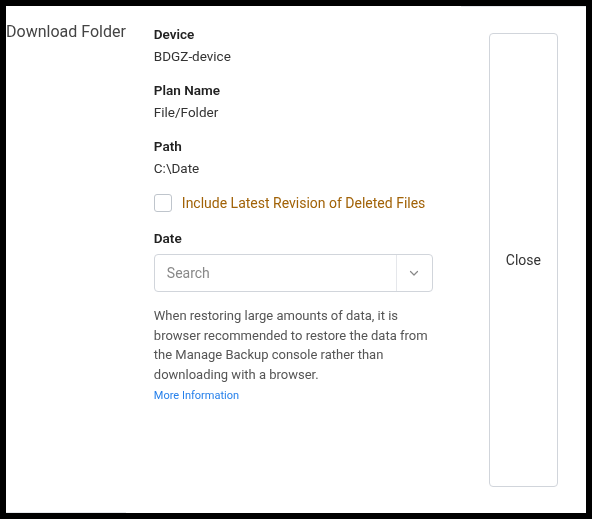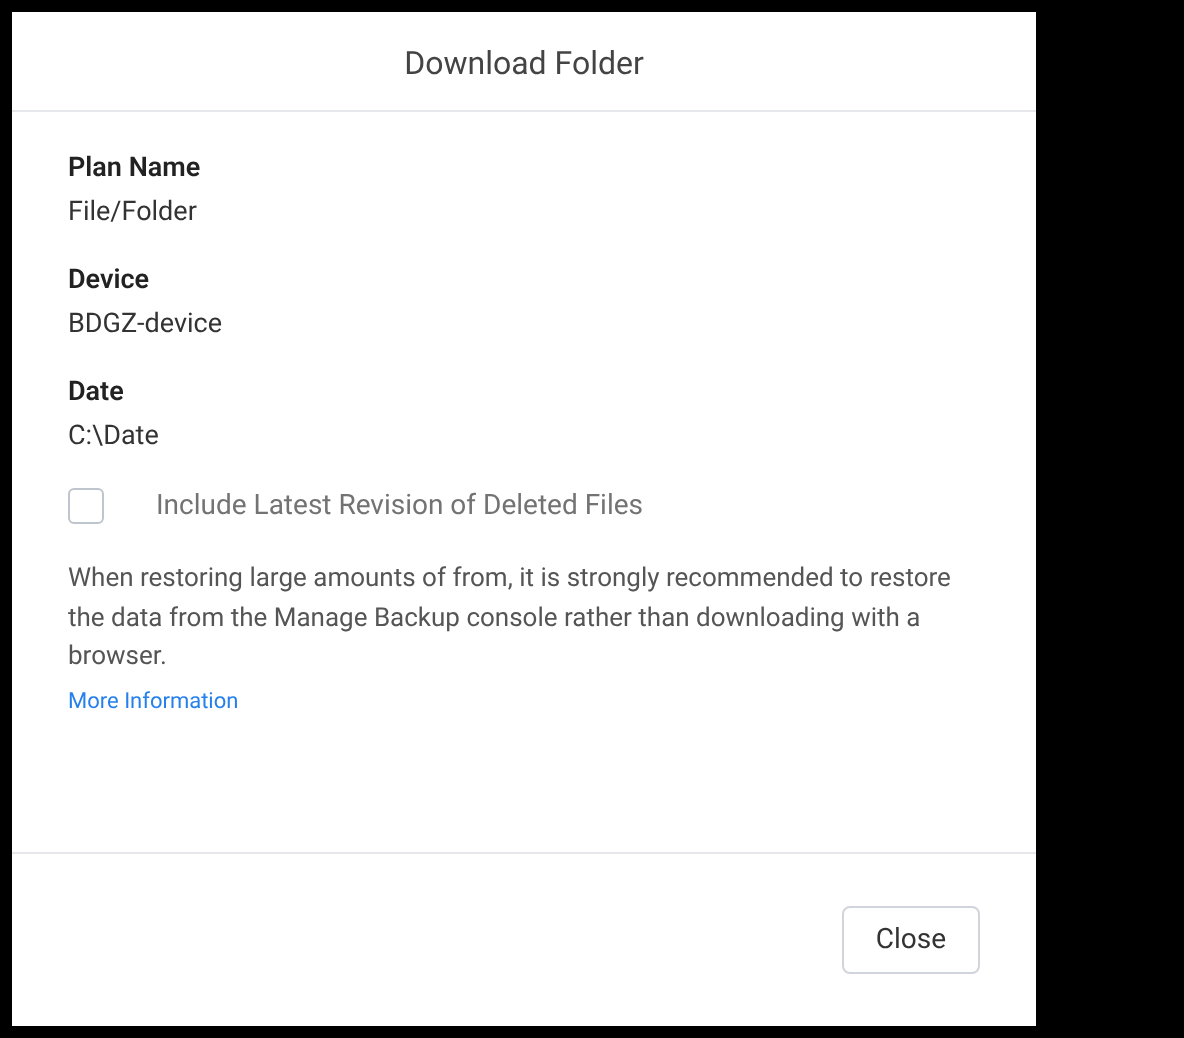--- a/index.html
+++ b/index.html
@@ -9,25 +9,24 @@
     }
     body {
       font-family: -apple-system, BlinkMacSystemFont, "Segoe UI", Roboto, Helvetica, Arial, sans-serif;
       background: #000;
       width: 592px;
       height: 519px;
       overflow: hidden;
     }
     .modal {
       background: #fff;
-      width: 512px;
+      width: 580px;
       height: 507px;
       margin: 6px;
       display: flex;
-      flex-direction: column;
     }
     .modal-header {
       text-align: center;
       padding: 16px 0 14px;
       border-bottom: 1px solid #e5e7eb;
     }
     .modal-title {
       font-size: 16px;
       font-weight: 400;
       color: #444;
@@ -60,22 +59,21 @@
       width: 18px;
       height: 18px;
       border: 1.5px solid #bfc5cc;
       border-radius: 3px;
       background: #fff;
       cursor: pointer;
       flex-shrink: 0;
     }
     .checkbox-label {
       font-size: 14px;
-      color: #737373;
-      margin-left: 16px;
+      color: #a16207;
     }
     .date-section {
       margin-bottom: 14px;
     }
     .select-wrapper {
       display: flex;
       border: 1px solid #d1d5db;
       border-radius: 4px;
       height: 38px;
       margin-top: 8px;
@@ -132,43 +130,54 @@
 <body>
 
 <div class="modal">
   <div class="modal-header">
     <div class="modal-title">Download Folder</div>
   </div>
 
   <div class="modal-body">
 
     <div class="field">
+      <div class="field-label">Device</div>
+      <div class="field-value">BDGZ-device</div>
+    </div>
+
+    <div class="field">
       <div class="field-label">Plan Name</div>
       <div class="field-value">File/Folder</div>
     </div>
 
     <div class="field">
-      <div class="field-label">Device</div>
-      <div class="field-value">BDGZ-device</div>
-    </div>
-
-    <div class="field">
-      <div class="field-label">Date</div>
+      <div class="field-label">Path</div>
       <div class="field-value">C:\Date</div>
     </div>
 
     <div class="field">
       <div class="checkbox-row">
         <div class="checkbox"></div>
         <div class="checkbox-label">Include Latest Revision of Deleted Files</div>
       </div>
     </div>
 
+    <div class="date-section">
+      <div class="field-label">Date</div>
+      <div class="select-wrapper">
+        <div class="select-input">Search</div>
+        <div class="select-chevron">
+          <svg width="12" height="12" viewBox="0 0 12 12" fill="none">
+            <path d="M2.5 4.5 L6 8 L9.5 4.5" stroke="#888" stroke-width="1.2" fill="none" stroke-linecap="round" stroke-linejoin="round"></path>
+          </svg>
+        </div>
+      </div>
+    </div>
 
-    <div class="help-text">When restoring large amounts of from, it is strongly recommended to restore the data from the Manage Backup console rather than downloading with a browser.</div>
+    <div class="help-text">When restoring large amounts of data, it is browser recommended to restore the data from the Manage Backup console rather than downloading with a browser.</div>
     <a class="more-info-link">More Information</a>
 
   </div>
 
   <div class="modal-footer">
     <button class="close-button">Close</button>
   </div>
 </div>
 
 </body></html>

